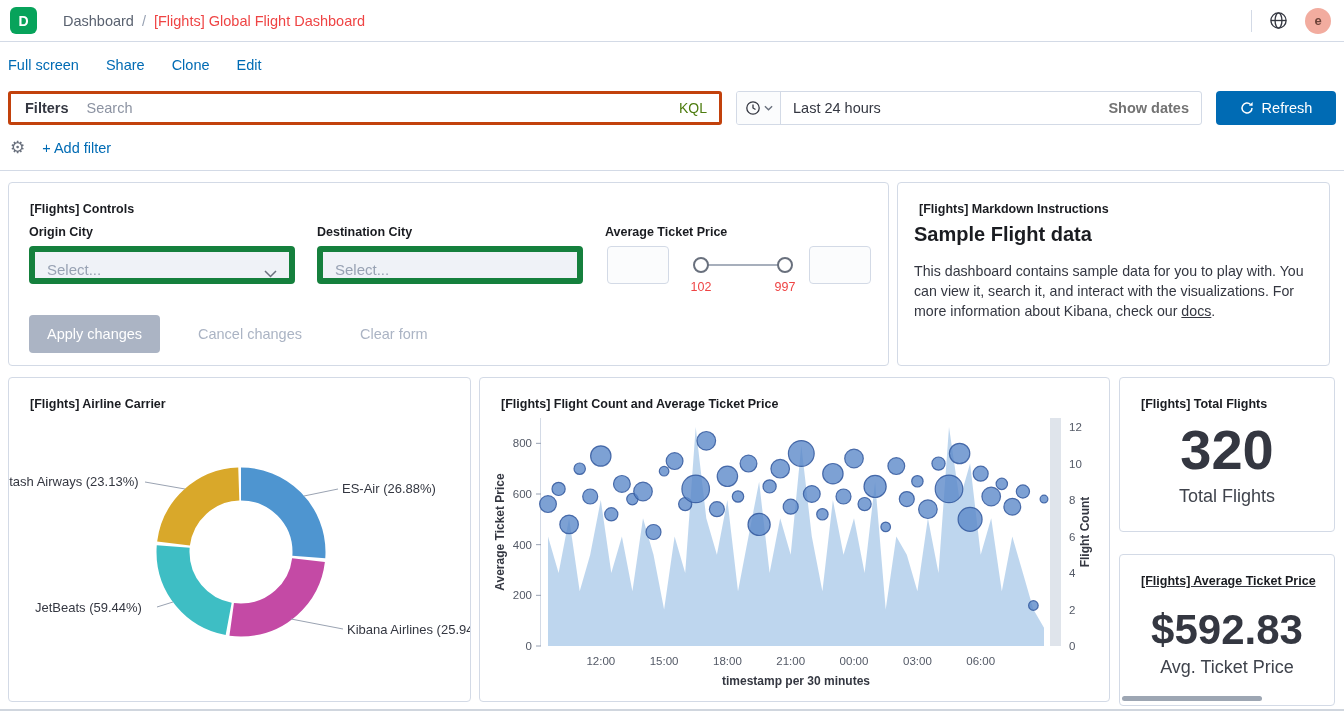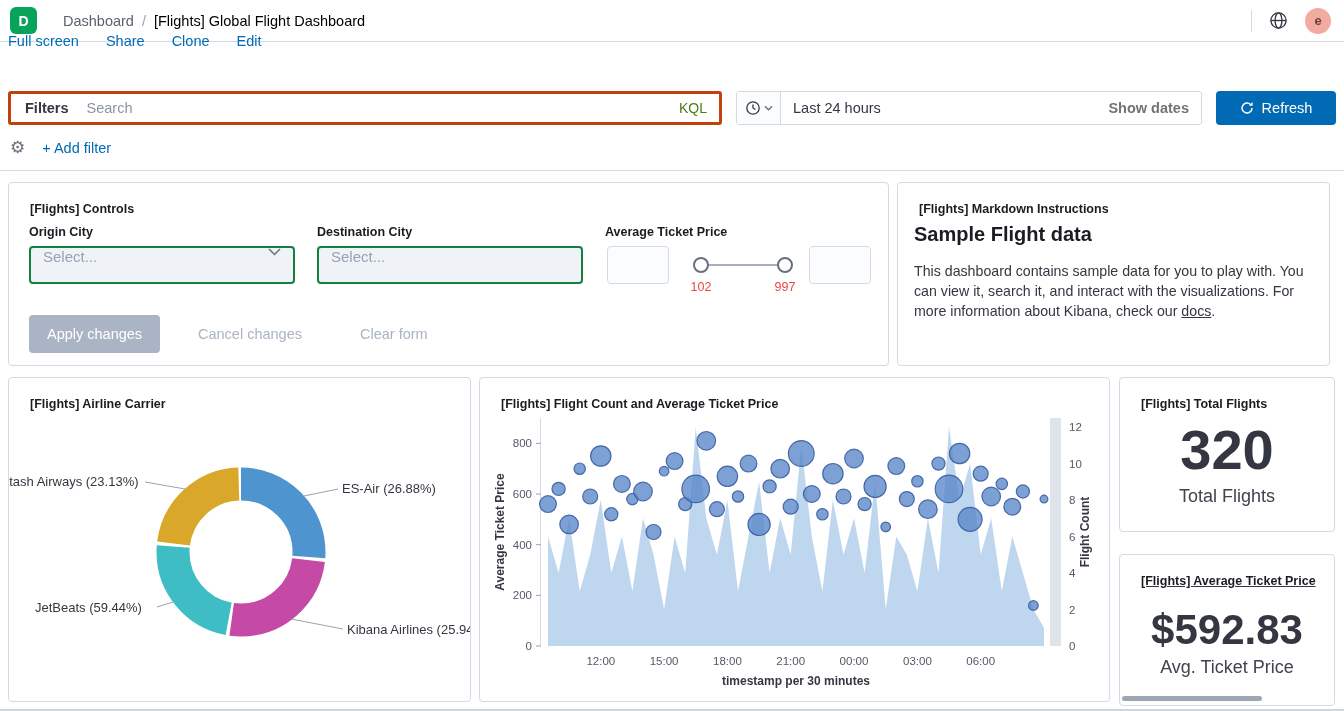--- a/index.html
+++ b/index.html
@@ -7,28 +7,28 @@
   body{width:1344px;height:711px;position:relative;background:#fff;font-family:"Liberation Sans",sans-serif;color:#343741;overflow:hidden;}
   button{font-family:inherit;}
   svg text{font-family:"Liberation Sans",sans-serif;}
 
   
   .top-header{position:absolute;top:0;left:0;width:1344px;height:42px;border-bottom:1px solid #D3DAE6;display:flex;align-items:center;background:#fff;}
   .space-logo{width:27px;height:27px;margin-left:10px;border-radius:6px;background:#07A35B;color:#fff;font-weight:700;font-size:14px;display:flex;align-items:center;justify-content:center;cursor:pointer;border:none;flex:0 0 auto;}
   .breadcrumbs{margin-left:26px;display:flex;align-items:center;gap:8px;font-size:14.5px;white-space:nowrap;}
   .crumb{color:#5A6270;cursor:pointer;}
   .crumb-sep{color:#98A2B3;}
-  .crumb-current{color:#000000;}
+  .crumb-current{color:#ef4444;}
   .header-right{margin-left:auto;display:flex;align-items:center;gap:15px;padding-right:13px;}
   .header-divider{width:1px;height:22px;background:#D3DAE6;}
   .icon-btn{background:none;border:none;padding:2px;cursor:pointer;display:flex;align-items:center;}
   .avatar{width:26px;height:26px;border-radius:50%;background:#F2AC9F;color:#6C4238;border:none;font-size:13px;font-weight:700;display:flex;align-items:center;justify-content:center;cursor:pointer;}
 
   
-  .dash-toolbar{position:absolute;top:33px;left:8px;display:flex;gap:27px;}
+  .dash-toolbar{position:absolute;top:57px;left:8px;display:flex;gap:27px;}
   .toolbar-link{color:#006BB4;font-size:14.5px;font-weight:500;background:none;border:none;padding:0;cursor:pointer;}
 
   
   .query-row{position:absolute;top:91px;left:8px;width:1328px;height:34px;display:flex;gap:14px;align-items:stretch;}
   .search-box{flex:1;display:flex;align-items:center;border:3px solid #c2410c;border-radius:3px;background:#fff;overflow:hidden;}
   .filters-btn{font-size:14.5px;font-weight:600;color:#343741;background:none;border:none;padding:0 14px 0 14px;cursor:pointer;}
   .search-input{flex:1;border:none;outline:none;font-size:14.5px;font-family:inherit;color:#343741;background:transparent;padding:0 4px;}
   .search-input::placeholder{color:#8C93A2;}
   .kql-btn{font-size:14px;color:#4d7c0f;background:none;border:none;padding:0 12px;cursor:pointer;}
   .date-picker{width:466px;display:flex;border:1px solid #D3DAE6;border-radius:3px;background:#fff;overflow:hidden;flex:0 0 auto;}
@@ -51,21 +51,21 @@
   .pie-panel{left:8px;top:377px;width:463px;height:325px;}
   .combo-panel{left:479px;top:377px;width:631px;height:325px;}
   .total-flights-panel{left:1119px;top:377px;width:216px;height:155px;}
   .avg-price-panel{left:1119px;top:554px;width:216px;height:152px;text-decoration:underline;}
 
   
   .ctl-label{position:absolute;top:42px;font-size:12.5px;font-weight:700;color:#1A1C21;}
   .origin-label{left:20px;}
   .dest-label{left:308px;}
   .price-label{left:596px;}
-  .select{position:absolute;top:63px;width:266px;height:38px;background:#EFF2F7;border:2px solid #15803d;border-radius:4px;display:flex;align-items:flex-start;padding:0 12px;cursor:pointer;}
+  .select{position:absolute;top:63px;width:266px;height:38px;background:#EFF2F7;border:6px solid #15803d;border-radius:4px;display:flex;align-items:flex-end;padding:0 12px;cursor:pointer;}
   .origin-select{left:20px;}
   .dest-select{left:308px;}
   .select-placeholder{color:#98A2B3;font-size:15px;}
   .select-chevron{margin-left:auto;display:flex;}
   .price-input{position:absolute;top:63px;width:62px;height:38px;border:1px solid #D3DAE6;border-radius:4px;background:#FBFCFD;font-family:inherit;font-size:14px;color:#343741;padding:0 8px;outline:none;}
   .price-input-min{left:598px;}
   .price-input-max{left:800px;}
   .slider{position:absolute;left:676px;top:63px;width:116px;height:48px;}
   .slider-track{position:absolute;left:16px;right:16px;top:18px;height:2px;background:#A7AFBC;border-radius:1px;}
   .slider-handle{position:absolute;top:11px;width:16px;height:16px;border-radius:50%;background:#fff;border:2px solid #69707D;cursor:grab;}

